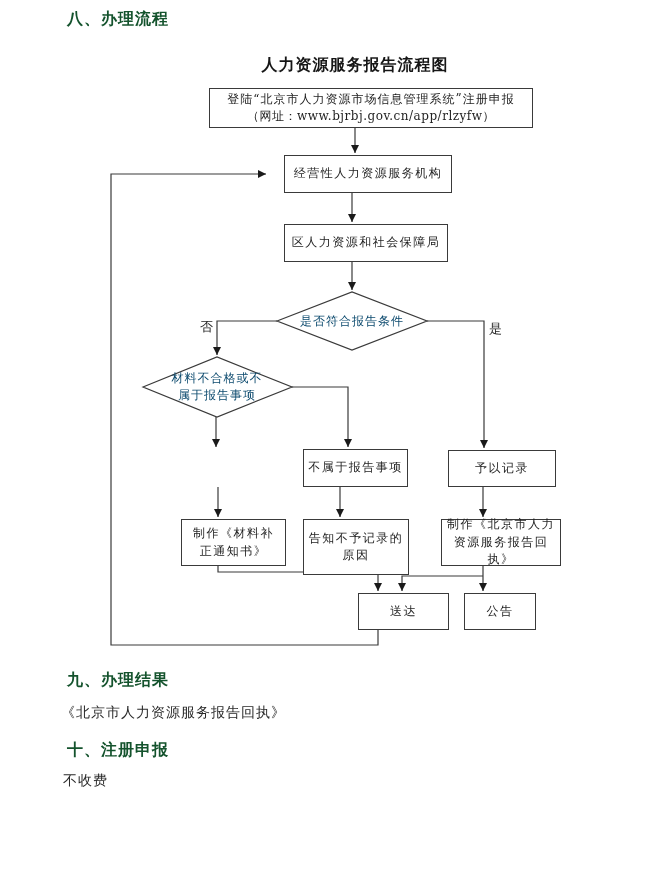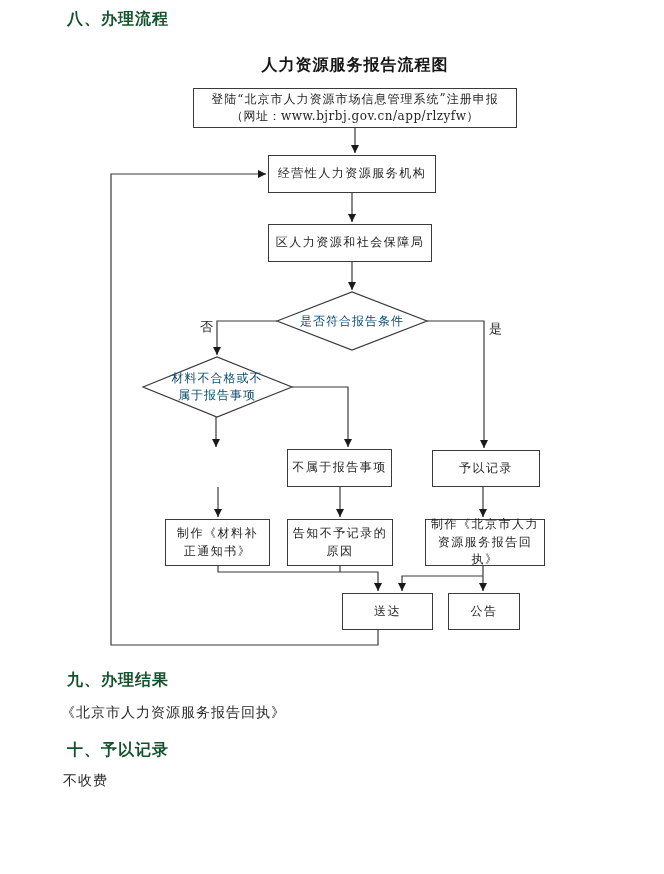--- a/index.html
+++ b/index.html
@@ -47,20 +47,21 @@
     border: 1px solid #3a3a3a;
     display: flex;
     flex-direction: column;
     align-items: center;
     justify-content: center;
     text-align: center;
     font-size: 12px;
     letter-spacing: 1.5px;
     line-height: 1.45;
     color: #1f1f1f;
+    margin-left: 16px;
   }
   .diamond-label {
     position: absolute;
     z-index: 2;
     display: flex;
     flex-direction: column;
     align-items: center;
     justify-content: center;
     text-align: center;
     font-size: 12px;
@@ -136,21 +137,21 @@
 
   <div class="node" style="left:432px; top:450px; width:108px; height:37px;">
     <span>予以记录</span>
   </div>
 
   <div class="node" style="left:165px; top:519px; width:105px; height:47px;">
     <span>制作《材料补</span>
     <span>正通知书》</span>
   </div>
 
-  <div class="node" style="left:287px; top:519px; width:106px; height:47px;">
+  <div class="node" style="left:287px; top:519px; width:106px; height:56px;">
     <span>告知不予记录的原因</span>
   </div>
 
   <div class="node" style="left:425px; top:519px; width:120px; height:47px;">
     <span>制作《北京市人力</span>
     <span>资源服务报告回执》</span>
   </div>
 
   <div class="node" style="left:342px; top:593px; width:91px; height:37px;">
     <span>送达</span>
@@ -167,17 +168,17 @@
     <span>材料不合格或不</span>
     <span>属于报告事项</span>
   </div>
 
   <div class="branch-label" style="left:200px; top:318px;">否</div>
   <div class="branch-label" style="left:489px; top:320px;">是</div>
 
   <div class="heading" style="left:67px; top:670px;">九、办理结果</div>
   <div class="body-text" style="left:61px; top:704px;">《北京市人力资源服务报告回执》</div>
 
-  <div class="heading" style="left:67px; top:740px;">十、予以记录</div>
+  <div class="heading" style="left:67px; top:740px;">十、注册申报</div>
   <div class="body-text" style="left:63px; top:772px;">不收费</div>
 
 
 </div>
 
 </body></html>

